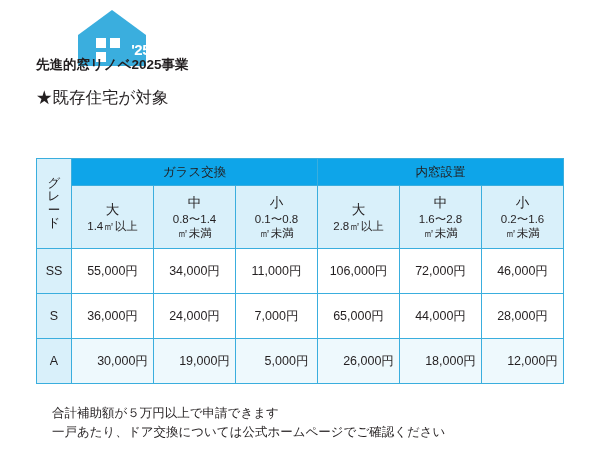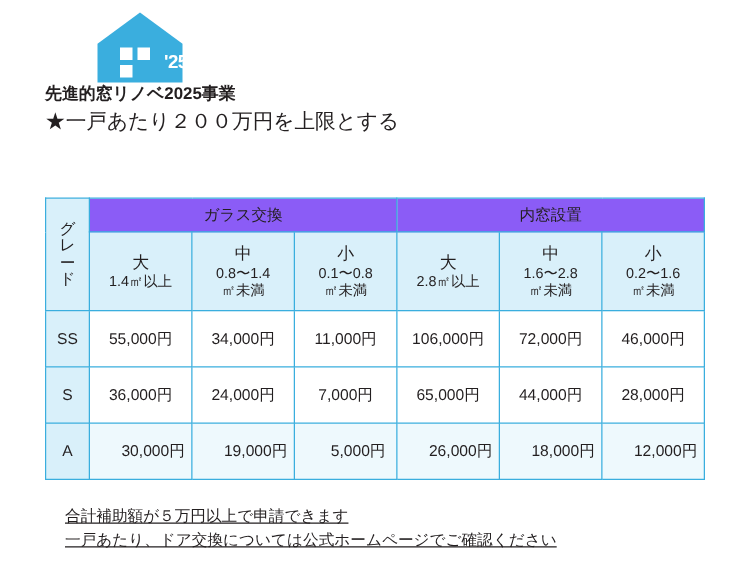--- a/index.html
+++ b/index.html
@@ -39,21 +39,21 @@
     bottom: 10px;
     font-size: 15px;
     font-weight: bold;
     color: #ffffff;
     letter-spacing: -0.5px;
   }
   
   .prog-title {
     position: absolute;
     left: 36px;
-    top: 66px;
+    top: 56px;
     font-size: 13.5px;
     font-weight: bold;
     letter-spacing: 0px;
   }
   .bullets {
     position: absolute;
     left: 36px;
     top: 86px;
     width: 540px;
   }
@@ -83,21 +83,21 @@
     font-weight: normal;
     padding: 0;
     color: #231f20;
   }
   .col-grade {
     width: 34px;
   }
   .hdr-group {
     height: 26px;
     font-size: 13.5px;
-    background: #8b5cf6;
+    background: #0ea5e9;
   }
   .hdr-sub {
     height: 62px;
     background: #d9f0fa;
     line-height: 15px;
   }
   .hdr-sub .sz {
     font-size: 13.5px;
     display: block;
     margin-bottom: 2px;
@@ -133,21 +133,20 @@
   }
   .row-alt td.grade-cell {
     background: #d9f0fa;
   }
   
   .notes {
     position: absolute;
     left: 52px;
     top: 404px;
     width: 540px;
-    text-decoration: underline;
   }
   .note {
     font-size: 12.5px;
     line-height: 19px;
     white-space: nowrap;
   }
 </style>
 </head>
 <body>
 
@@ -159,21 +158,21 @@
       <rect x="20" y="30" width="10" height="10" fill="#ffffff"></rect>
       <rect x="34" y="30" width="10" height="10" fill="#ffffff"></rect>
       <rect x="20" y="44" width="10" height="10" fill="#ffffff"></rect>
     </svg>
     <div class="logo-year">'25</div>
   </div>
 
   <div class="prog-title">先進的窓リノベ2025事業</div>
 
   <div class="bullets">
-    <div class="bullet">★一戸あたり２００万円を上限とする</div>
+    <div class="bullet">★既存住宅が対象</div>
   </div>
 
   <div class="table-wrap">
     <table class="grade-table">
       <tbody>
           <tr>
         <th class="grade-vert col-grade" rowspan="2">
           <span>グ</span>
           <span>レ</span>
           <span>ー</span>

